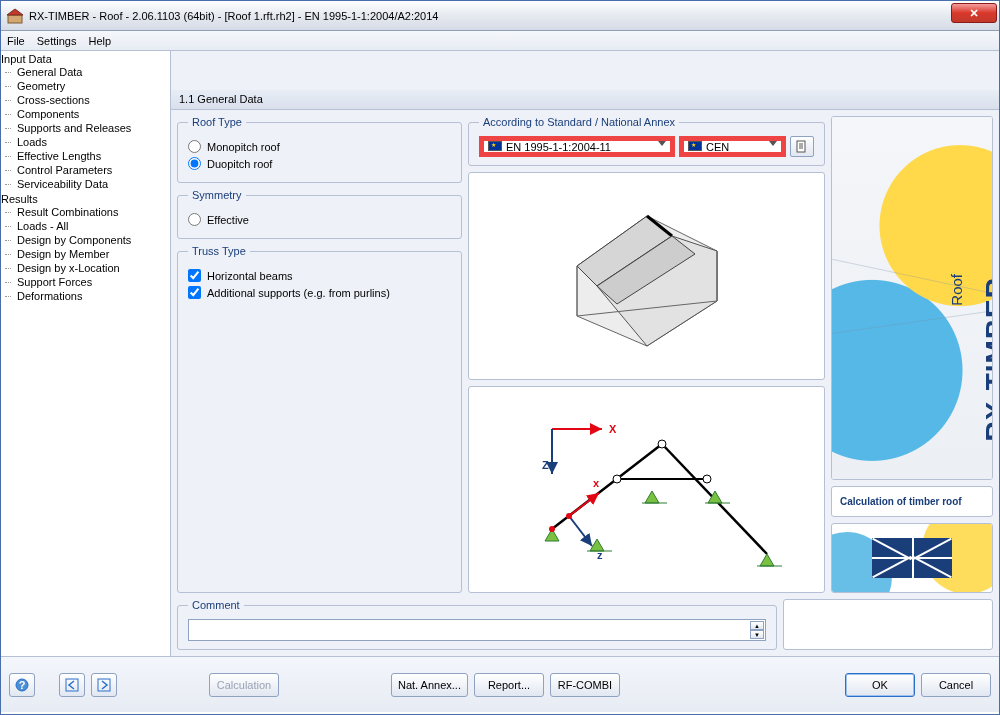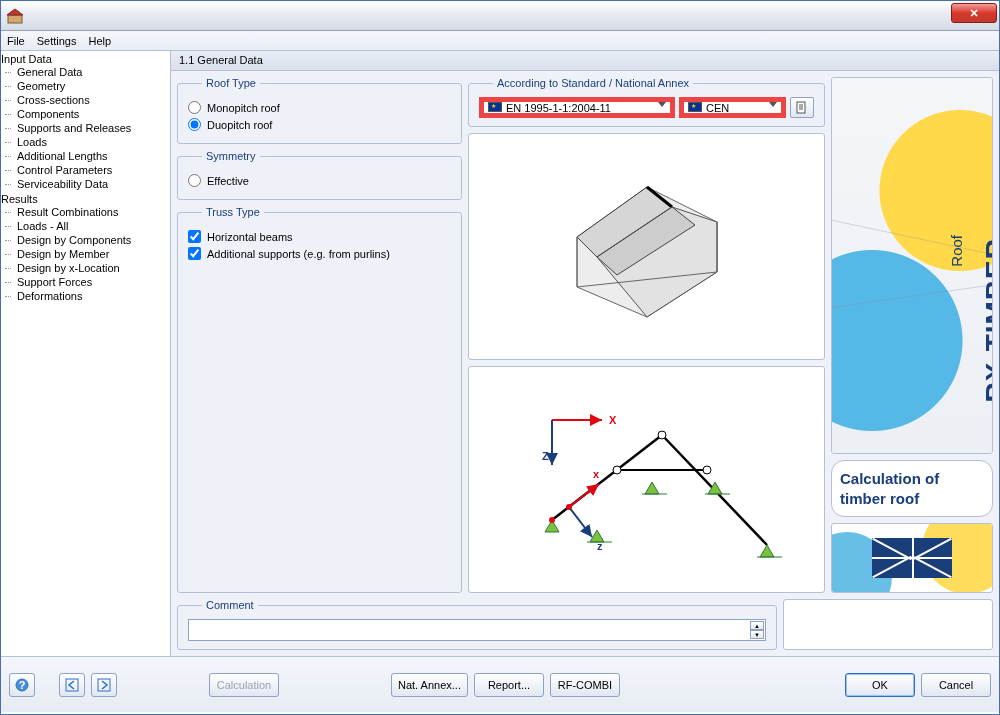--- a/index.html
+++ b/index.html
@@ -16,30 +16,30 @@
   .menubar span { cursor: default; }
   
   
   .main { display: flex; height: 605px; }
   .tree-pane { width: 170px; background: #fff; border-right: 1px solid #b5c0d5; overflow: auto; }
   .tree-cat { font-weight: normal; margin-top: 2px; }
   .tree-item { padding: 1px 0 1px 16px; cursor: pointer; white-space: nowrap; position: relative; }
   .tree-item::before { content: ""; position: absolute; left: 4px; top: 50%; width: 6px; border-top: 1px dotted #999; }
   
   .right-pane { flex: 1; display: flex; flex-direction: column; background: #eef1f7; }
-  .pane-title { height: 20px; padding: 3px 8px; background: linear-gradient(#e8edf5,#d9e0ec); border-bottom: 1px solid #b5c0d5; font-weight: normal; }
+  .pane-title { height: 20px; padding: 3px 8px; background: linear-gradient(#e8edf5,#d9e0ec); border-bottom: 1px solid #b5c0d5; font-weight: normal; margin-top: 39px; }
   
   .content-area { flex: 1; display: flex; gap: 6px; padding: 6px; }
   .col-left { width: 285px; display: flex; flex-direction: column; gap: 6px; }
   .col-mid { flex: 1; display: flex; flex-direction: column; gap: 6px; }
   .col-right { width: 162px; display: flex; flex-direction: column; gap: 6px; }
   
   fieldset { border: 1px solid #b5c0d5; border-radius: 3px; padding: 8px 10px; background: #eef1f7; }
   fieldset.fill { flex: 1; }
-  legend { padding: 0 4px; color: #1a3e7a; margin-left: 14px; }
+  legend { padding: 0 4px; color: #1a3e7a; }
   .radio-row, .check-row { display: flex; align-items: center; gap: 6px; margin: 4px 0; }
   .radio-row input, .check-row input { margin: 0; }
   
   .std-row { display: flex; gap: 4px; align-items: center; }
   .combo { flex: 1; height: 21px; background: #fff; border: 5px solid #ef4444; display: flex; padding: 0 4px; justify-content: space-between; cursor: pointer; }
   .combo .flag { width: 14px; height: 10px; background: linear-gradient(to bottom,#003399 33%,#003399 33%); display: inline-block; margin-right: 4px; border: 1px solid #555; position: relative; }
   .combo .flag::after { content: "★"; font-size: 6px; color: #ffcc00; position: absolute; left: 2px; top: -1px; }
   .combo .caret { width: 0; height: 0; border-left: 4px solid transparent; border-right: 4px solid transparent; border-top: 5px solid #555; }
   .settings-btn { width: 24px; height: 21px; border: 1px solid #8fa2c2; background: linear-gradient(#fdfefe,#e1e7f1); border-radius: 2px; display: flex; align-items: center; justify-content: center; cursor: pointer; }
   
@@ -58,21 +58,21 @@
   .ad-bg { position: absolute; inset: 0; background:
     radial-gradient(circle at 80% 30%, #ffd94a 0 80px, transparent 81px),
     radial-gradient(circle at 25% 70%, #56b8e6 0 90px, transparent 91px),
     linear-gradient(#f4f6f9,#eceff4);
   }
   .ad-lines::before, .ad-lines::after { content:""; position:absolute; border: 1px solid rgba(120,140,170,0.3); }
   .ad-lines::before { width: 260px; height: 200px; top: -40px; left: -30px; transform: rotate(12deg); }
   .ad-lines::after { width: 280px; height: 220px; bottom: -60px; left: -20px; transform: rotate(-8deg); }
   .ad-title { position: absolute; right: 12px; top: 160px; transform: rotate(-90deg); transform-origin: right top; font-size: 28px; font-weight: bold; color: #1a3e7a; letter-spacing: 1px; white-space: nowrap; }
   .ad-sub { position: absolute; right: 44px; top: 157px; transform: rotate(-90deg); transform-origin: right top; font-size: 15px; color: #1a3e7a; white-space: nowrap; }
-  .desc-box { background: #fff; border: 1px solid #b5c0d5; border-radius: 13px; padding: 8px; color: #1a3e7a; font-weight: bold; font-size: 15px; line-height: 1.3; }
+  .desc-box { background: #fff; border: 1px solid #b5c0d5; border-radius: 3px; padding: 8px; color: #1a3e7a; font-weight: bold; font-size: 10px; line-height: 1.3; }
   .logo-box { background: #fff; border: 1px solid #b5c0d5; border-radius: 3px; height: 70px; display: flex; align-items: center; justify-content: center; position: relative; overflow: hidden; }
   .logo-inner { width: 80px; height: 40px; background: #1a3e7a; position: relative; }
   .logo-inner::before { content:""; position:absolute; left:0; right:0; top: 19px; height:2px; background:#fff; }
   .logo-inner::after { content:""; position:absolute; left:50%; top:0; bottom:0; width:2px; background:#fff; }
   .logo-diag { position:absolute; background:#fff; height:2px; }
   .logo-box .bg1 { position:absolute; width:90px; height:90px; border-radius:50%; background:#ffd94a; right:-20px; top:-20px; opacity:0.9; }
   .logo-box .bg2 { position:absolute; width:90px; height:90px; border-radius:50%; background:#56b8e6; left:-30px; bottom:-30px; opacity:0.9; }
   
   
   .footer { height: 56px; border-top: 1px solid #b5c0d5; background: linear-gradient(#f3f6fb,#e7ebf3); display: flex; align-items: center; padding: 0 8px; gap: 6px; }
@@ -84,40 +84,41 @@
   
 </style>
 </head>
 <body>
 
 <div class="titlebar">
   <svg class="title-icon" viewBox="0 0 16 16">
       <rect x="1" y="7" width="14" height="8" fill="#d4a772" stroke="#7a5a33"></rect>
       <polygon points="0,7 8,1 16,7" fill="#c0392b" stroke="#7a2a20"></polygon>
     </svg>
+  <span class="title-text">RX-TIMBER - Roof - 2.06.1103 (64bit) - [Roof 1.rft.rh2] - EN 1995-1-1:2004/A2:2014</span>
   <div class="close-btn">✕</div>
 </div>
 
 <div class="menubar">
   <span>File</span>
   <span>Settings</span>
   <span>Help</span>
 </div>
 
 <div class="main">
 
   <div class="tree-pane">
     <div class="tree-cat">Input Data</div>
     <div class="tree-item">General Data</div>
     <div class="tree-item">Geometry</div>
     <div class="tree-item">Cross-sections</div>
     <div class="tree-item">Components</div>
     <div class="tree-item">Supports and Releases</div>
     <div class="tree-item">Loads</div>
-    <div class="tree-item">Additional Lengths</div>
+    <div class="tree-item">Effective Lengths</div>
     <div class="tree-item">Control Parameters</div>
     <div class="tree-item">Serviceability Data</div>
     <div class="tree-cat">Results</div>
     <div class="tree-item">Result Combinations</div>
     <div class="tree-item">Loads - All</div>
     <div class="tree-item">Design by Components</div>
     <div class="tree-item">Design by Member</div>
     <div class="tree-item">Design by x-Location</div>
     <div class="tree-item">Support Forces</div>
     <div class="tree-item">Deformations</div>

